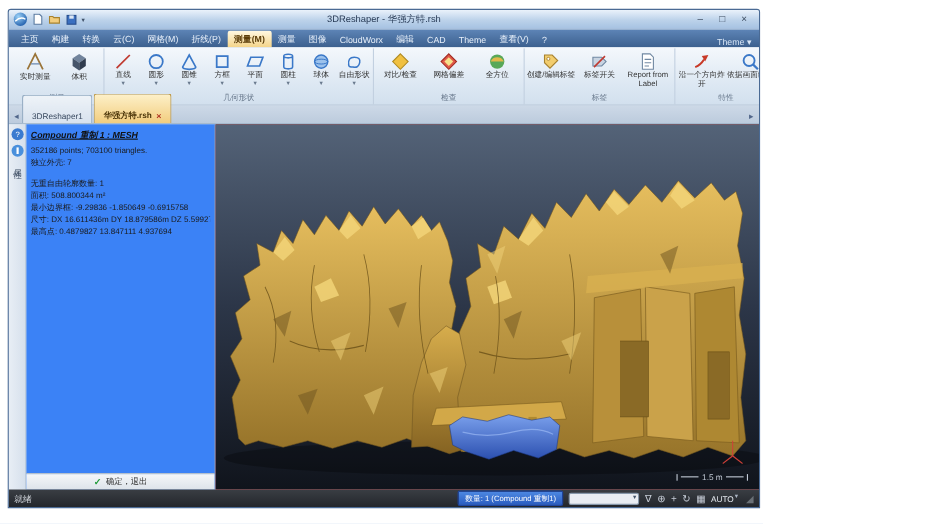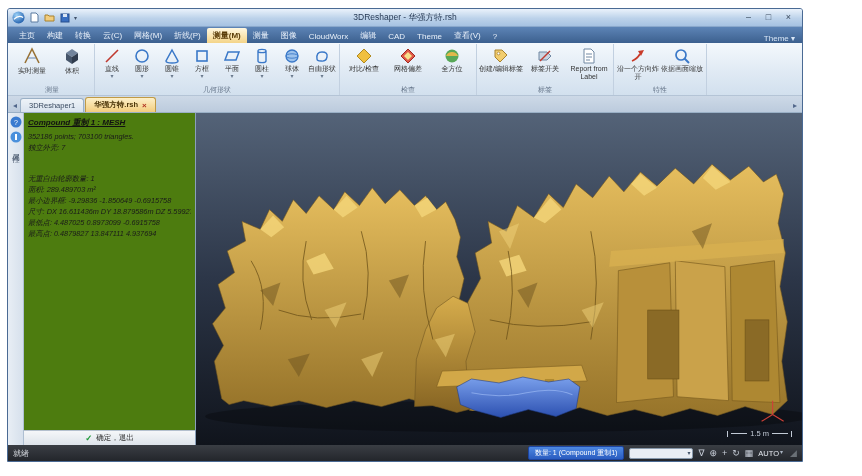--- a/index.html
+++ b/index.html
@@ -1,18 +1,18 @@
 <!DOCTYPE html>
 <html><head>
 <meta charset="utf-8">
 <style>
   * { margin:0; padding:0; box-sizing:border-box; }
   body { background:#ffffff; font-family:"Liberation Sans", sans-serif; width:862px; height:476px; overflow:hidden; }
   .page { padding:8px 7px 14px 7px; }
-  .window { width:796px; height:454px; border:1px solid #4a6a94; border-radius:3px 3px 0 0; display:flex; flex-direction:column; background:#dfe9f4; overflow:hidden; }
+  .window { width:684px; height:454px; border:1px solid #4a6a94; border-radius:3px 3px 0 0; display:flex; flex-direction:column; background:#dfe9f4; overflow:hidden; }
 
   
   .titlebar { height:18px; flex:0 0 18px; background:linear-gradient(#eaf2fb,#bcd2ea 55%,#a6c2e2); border-bottom:1px solid #8aa8cc; display:flex; align-items:center; padding:0 4px; position:relative; }
   .app-logo { width:13px; height:13px; margin-right:3px; }
   .qat { display:flex; align-items:center; gap:2px; }
   .qat .qbtn { width:13px; height:12px; display:flex; align-items:center; justify-content:center; }
   .qat .qdrop { font-size:6px; color:#40526a; margin-left:1px; }
   .win-title { position:absolute; left:0; right:0; text-align:center; font-size:8.5px; color:#273a55; pointer-events:none; }
   .win-controls { margin-left:auto; display:flex; gap:1px; z-index:2; }
   .win-controls span { width:19px; height:13px; font-size:9px; line-height:12px; text-align:center; color:#3a4a5e; border-radius:2px; }
@@ -33,34 +33,34 @@
   .widebtn { width:44px; display:flex; flex-direction:column; align-items:center; padding-top:2px; }
   .blabel { font-size:7px; color:#333; line-height:8px; text-align:center; white-space:nowrap; }
   .blabel2 { font-size:7px; color:#333; line-height:8px; text-align:center; }
   .drop { font-size:6px; color:#6a7a8e; line-height:6px; }
   .icon20 { height:22px; display:flex; align-items:center; justify-content:center; }
   .icon18 { height:19px; display:flex; align-items:center; justify-content:center; }
 
   
   .doctabs { height:17px; flex:0 0 17px; background:linear-gradient(#cdd9e7,#bccbdd); display:flex; align-items:flex-end; padding:0 2px; border-bottom:1px solid #9ab0c6; }
   .tscroll { font-size:8px; color:#51central6a82; color:#51668a; padding:0 3px 2px; }
-  .dtab { font-size:7.5px; padding:2px 8px 2px; margin-right:1px; border:1px solid #9ab0c6; border-bottom:none; border-radius:3px 3px 0 0; background:linear-gradient(#eef3f8,#d8e2ee); color:#3a4a60; white-space:nowrap; display:flex; gap:4px; align-items:center; }
+  .dtab { font-size:7.5px; padding:14px 8px 2px; margin-right:1px; border:1px solid #9ab0c6; border-bottom:none; border-radius:3px 3px 0 0; background:linear-gradient(#eef3f8,#d8e2ee); color:#3a4a60; white-space:nowrap; display:flex; gap:4px; align-items:center; }
   .dtab.active { background:linear-gradient(#fdf0c8,#f2cd7e); border-color:#c09a46; color:#4a3408; font-weight:bold; }
   .dtab .closex { color:#b03020; font-weight:bold; font-size:8px; }
 
   
   .main { flex:1; display:flex; min-height:0; }
   .leftstrip { width:16px; flex:0 0 16px; background:linear-gradient(90deg,#e8eef5,#d6e0ec); border-right:1px solid #aebfd2; display:flex; flex-direction:column; align-items:center; padding-top:3px; gap:3px; }
   .vlabel { writing-mode:vertical-rl; text-orientation:upright; font-size:7.5px; color:#3c4c62; letter-spacing:1px; margin-top:2px; }
 
-  .panel { width:172px; flex:0 0 172px; background:#4d7c0f; border-right:1px solid #8aa0ba; display:flex; flex-direction:column; }
+  .panel { width:172px; flex:0 0 172px; background:#3b82f6; border-right:1px solid #8aa0ba; display:flex; flex-direction:column; }
   .panel-body { flex:1; padding:4px 4px 0; overflow:hidden; }
   .ptitle { font-size:8px; font-weight:bold; font-style:italic; text-decoration:underline; color:#111; margin-bottom:3px; white-space:nowrap; overflow:hidden; }
-  .pline { font-size:7.3px; color:#1a1a1a; line-height:11px; white-space:nowrap; overflow:hidden;font-style:italic; }
-  .pline.gap { margin-top:20px; }
+  .pline { font-size:7.3px; color:#1a1a1a; line-height:11px; white-space:nowrap; overflow:hidden; }
+  .pline.gap { margin-top:8px; }
   .panel-btn { flex:0 0 15px; border-top:1px solid #b4c0ce; background:linear-gradient(#f5f7f9,#dde3ea); display:flex; align-items:center; justify-content:center; gap:4px; font-size:7.5px; color:#2a2a2a; }
   .panel-btn .check { color:#1f9a38; font-weight:bold; font-size:8.5px; }
 
   .viewport { flex:1; position:relative; min-width:0; background:#7f1d1d; }
   .viewport svg.scene { position:absolute; inset:0; width:100%; height:100%; }
   .scalebar { position:absolute; right:10px; bottom:7px; display:flex; align-items:center; gap:3px; color:#c2cad6; font-size:7.5px; }
   .stick { width:1px; height:6px; background:#c2cad6; }
   .sline { width:16px; height:1px; background:#c2cad6; }
 
   
@@ -361,24 +361,23 @@
           </svg>
       <span class="vlabel">属性</span>
     </div>
 
     <div class="panel">
       <div class="panel-body">
         <div class="ptitle">Compound 重制 1 : MESH</div>
         <div class="pline">352186 points; 703100 triangles.</div>
         <div class="pline">独立外壳: 7</div>
         <div class="pline gap">无重自由轮廓数量: 1</div>
-        <div class="pline">面积: 289.489703 m²</div>
+        <div class="pline">面积: 508.800344 m²</div>
         <div class="pline">最小边界框: -9.29836 -1.850649 -0.6915758</div>
         <div class="pline">尺寸: DX 16.611436m DY 18.879586m DZ 5.59927m</div>
-        <div class="pline">最低点: 4.487025 0.8973099 -0.6915758</div>
         <div class="pline">最高点: 0.4879827 13.847111 4.937694</div>
       </div>
       <div class="panel-btn">
         <span class="check">✓</span>
         <span>确定，退出</span>
       </div>
     </div>
 
     <div class="viewport">
       <svg class="scene" viewBox="0 0 660 337" preserveAspectRatio="none">

